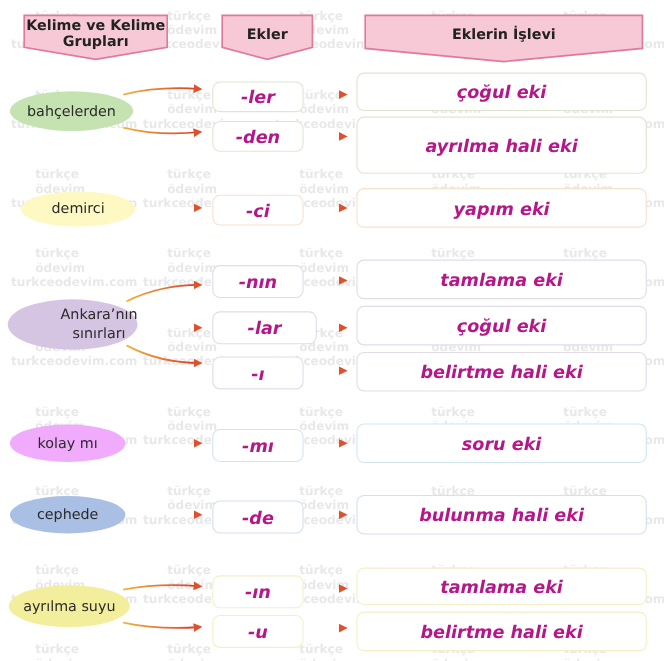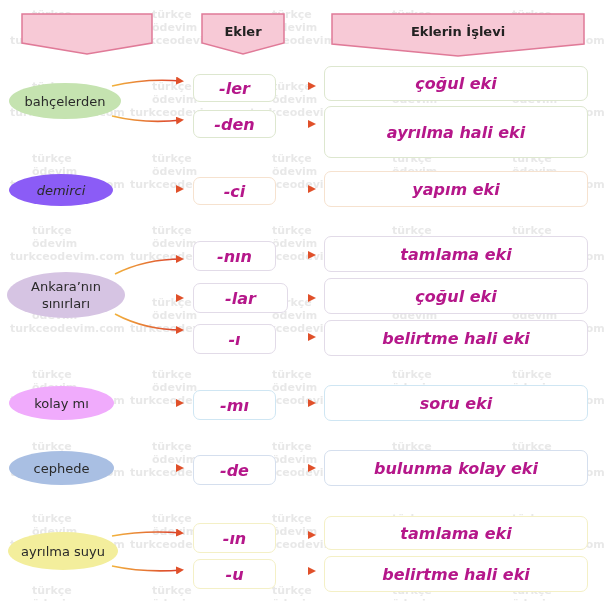--- a/index.html
+++ b/index.html
@@ -82,41 +82,44 @@
     <div class="wm" style="left: 130px; top: 584px;"><span style="margin-left:22px">türkçe</span><br><span style="margin-left:22px">ödevim</span><br>turkceodevim.com</div>
     <div class="wm" style="left: 250px; top: 584px;"><span style="margin-left:22px">türkçe</span><br><span style="margin-left:22px">ödevim</span><br>turkceodevim.com</div>
     <div class="wm" style="left: 370px; top: 584px;"><span style="margin-left:22px">türkçe</span><br><span style="margin-left:22px">ödevim</span><br>turkceodevim.com</div>
     <div class="wm" style="left: 490px; top: 584px;"><span style="margin-left:22px">türkçe</span><br><span style="margin-left:22px">ödevim</span><br>turkceodevim.com</div>
   </div>
 
 <div class="hdr" style="left:20px;top:12px;width:134px;height:44px;">
   <svg width="134" height="44">
     <polygon points="2,2 132,2 132,31 67,42 2,31" fill="#f7c9d6" stroke="#e07a98" stroke-width="1.5"></polygon>
   </svg>
+  <span style="margin-top:-6px;">
+    <span>Kelime ve Kelime</span><br><span>Grupları</span>
+  </span>
 </div>
 <div class="hdr" style="left:200px;top:12px;width:86px;height:44px;">
   <svg width="86" height="44">
     <polygon points="2,2 84,2 84,31 43,42 2,31" fill="#f7c9d6" stroke="#e07a98" stroke-width="1.5"></polygon>
   </svg>
   <span style="margin-top:-6px;">Ekler</span>
 </div>
 <div class="hdr" style="left:330px;top:12px;width:256px;height:46px;">
   <svg width="256" height="46">
     <polygon points="2,2 254,2 254,32 128,44 2,32" fill="#f7c9d6" stroke="#e07a98" stroke-width="1.5"></polygon>
   </svg>
   <span style="margin-top:-8px;">Eklerin İşlevi</span>
 </div>
 
 <div class="ellipse" style="left:9px;top:83px;width:112px;height:36px;background:#c5e3b0;">
   <span>bahçelerden</span>
 </div>
-<div class="ellipse" style="left:9px;top:174px;width:104px;height:32px;background:#8b5cf6;font-style:italic;">
+<div class="ellipse" style="left:19px;top:174px;width:104px;height:32px;background:#fef9c3;">
   <span>demirci</span>
 </div>
-<div class="ellipse" style="left:7px;top:272px;width:118px;height:46px;background:#d6c4e3;">
+<div class="ellipse" style="left:7px;top:272px;width:118px;height:46px;background:#d6c4e3;justify-content:flex-end;">
   <span><span>Ankara’nın</span><br><span>sınırları</span></span>
 </div>
 <div class="ellipse" style="left:9px;top:386px;width:105px;height:34px;background:#f0abfc;">
   <span>kolay mı</span>
 </div>
 <div class="ellipse" style="left:9px;top:451px;width:105px;height:34px;background:#a9bfe3;">
   <span>cephede</span>
 </div>
 <div class="ellipse" style="left:8px;top:532px;width:110px;height:38px;background:#f3ee9c;">
   <span>ayrılma suyu</span>
@@ -168,21 +171,21 @@
 <div class="box func" style="left:324px;top:278px;width:264px;height:36px;border-color:#e2dbe8;">
     <span>çoğul eki</span>
   </div>
 <div class="box func" style="left:324px;top:320px;width:264px;height:36px;border-color:#e2dbe8;">
     <span>belirtme hali eki</span>
   </div>
 <div class="box func" style="left:324px;top:385px;width:264px;height:36px;border-color:#cfe6f3;">
     <span>soru eki</span>
   </div>
 <div class="box func" style="left:324px;top:450px;width:264px;height:36px;border-color:#d5dfee;">
-    <span>bulunma kolay eki</span>
+    <span>bulunma hali eki</span>
   </div>
 <div class="box func" style="left:324px;top:516px;width:264px;height:34px;border-color:#f4f0c6;">
     <span>tamlama eki</span>
   </div>
 <div class="box func" style="left:324px;top:556px;width:264px;height:36px;border-color:#f4f0c6;">
     <span>belirtme hali eki</span>
   </div>
 
 <svg class="arrows" width="604" height="601">
   <defs>

